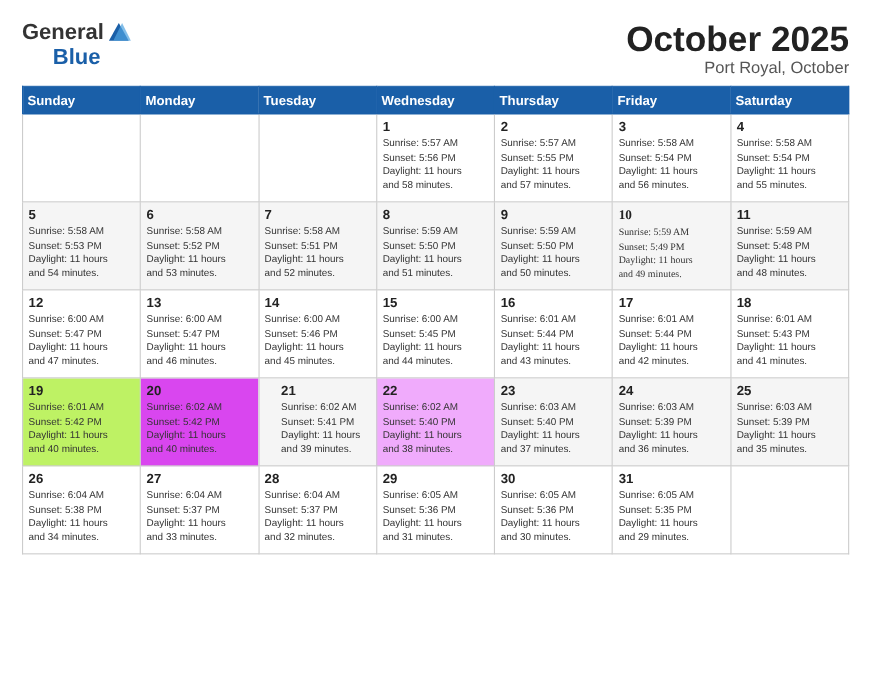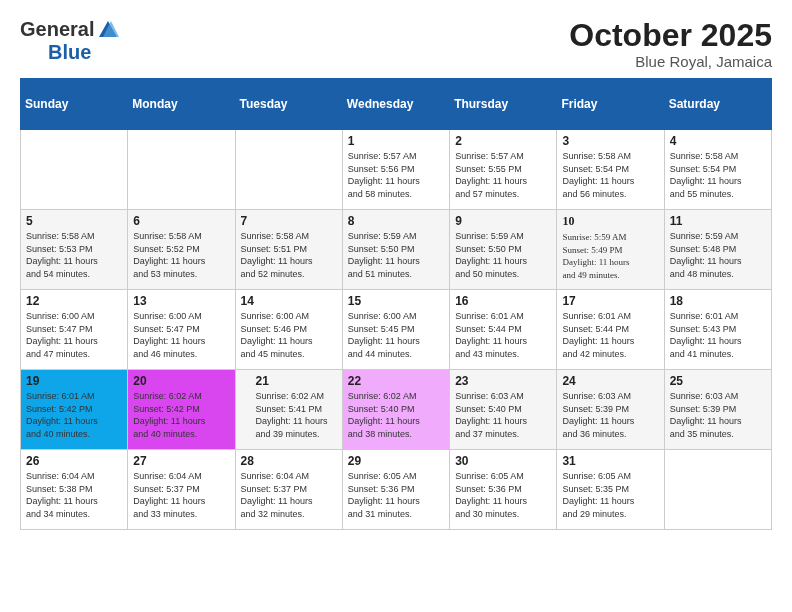--- a/index.html
+++ b/index.html
@@ -64,21 +64,21 @@
     .calendar {
       width: 100%;
       border-collapse: collapse;
       table-layout: fixed;
     }
     .calendar th {
       background-color: #1a5fa8;
       color: #fff;
       font-size: 12px;
       font-weight: bold;
-      padding: 18px 4px;
+      padding: 5px 4px;
       text-align: left;
       border: 1px solid #1a5fa8;
     }
     .calendar td {
       vertical-align: top;
       border: 1px solid #ccc;
       padding: 4px 5px;
       font-size: 9.5px;
       color: #222;
       height: 80px;
@@ -116,21 +116,21 @@
         <span class="logo-general">General</span>
         <svg class="logo-icon" viewBox="0 0 22 22">
           <polygon points="11,2 20,18 2,18" fill="#1a5fa8"></polygon>
           <polygon points="14,2 22,18 6,18" fill="#4fa3e0" opacity="0.7"></polygon>
         </svg>
       </div>
       <span class="logo-blue">Blue</span>
     </div>
     <div class="title-block">
       <div class="month-title">October 2025</div>
-      <div class="location">Blue Royal, Jamaica</div>
+      <div class="location">Port Royal, October</div>
     </div>
   </div>
 
   <table class="calendar">
     <thead>
       <tr>
       <th>Sunday</th>
           <th>Monday</th>
           <th>Tuesday</th>
           <th>Wednesday</th>
@@ -269,21 +269,21 @@
           </td>
           <td>
             <span class="day-num">18</span>
             <div class="day-info" style="white-space: pre-line;">Sunrise: 6:01 AM
 Sunset: 5:43 PM
 Daylight: 11 hours
 and 41 minutes.</div>
           </td>
         </tr>
         <tr>
-          <td style="background: #0ea5e9;">
+          <td style="background: #bef264;">
             <span class="day-num">19</span>
             <div class="day-info" style="white-space: pre-line;">Sunrise: 6:01 AM
 Sunset: 5:42 PM
 Daylight: 11 hours
 and 40 minutes.</div>
           </td>
           <td style="background: #d946ef;">
             <span class="day-num">20</span>
             <div class="day-info" style="white-space: pre-line;">Sunrise: 6:02 AM
 Sunset: 5:42 PM

